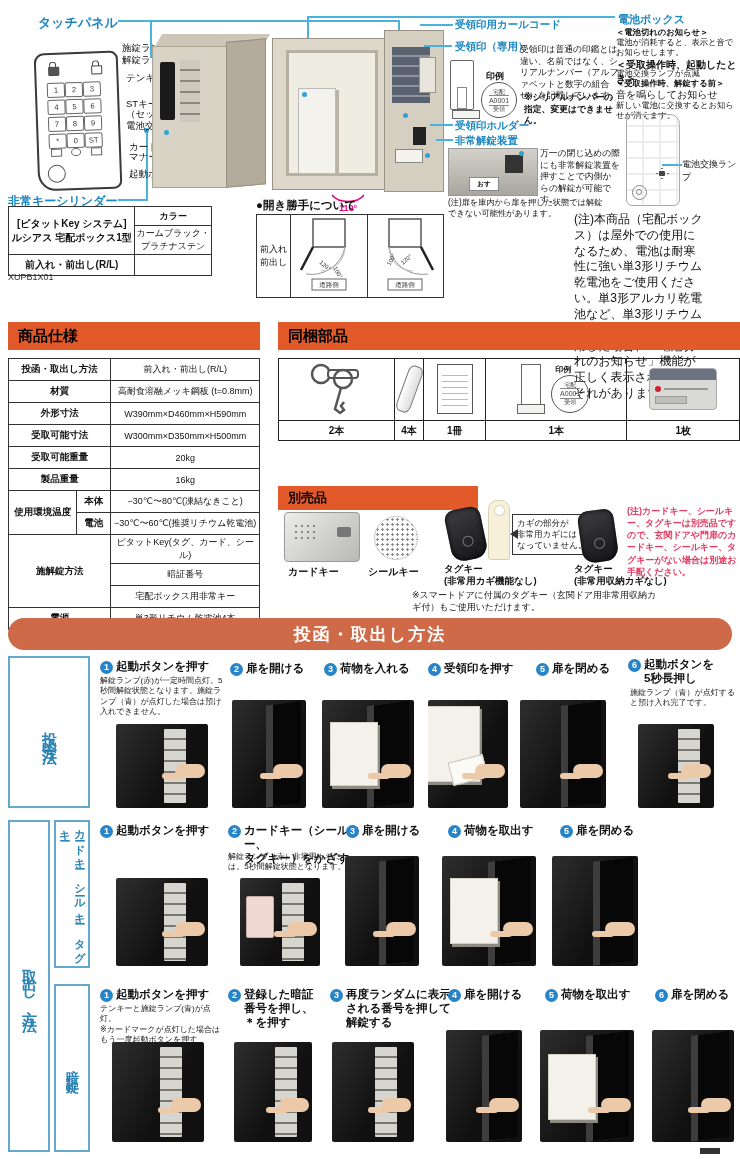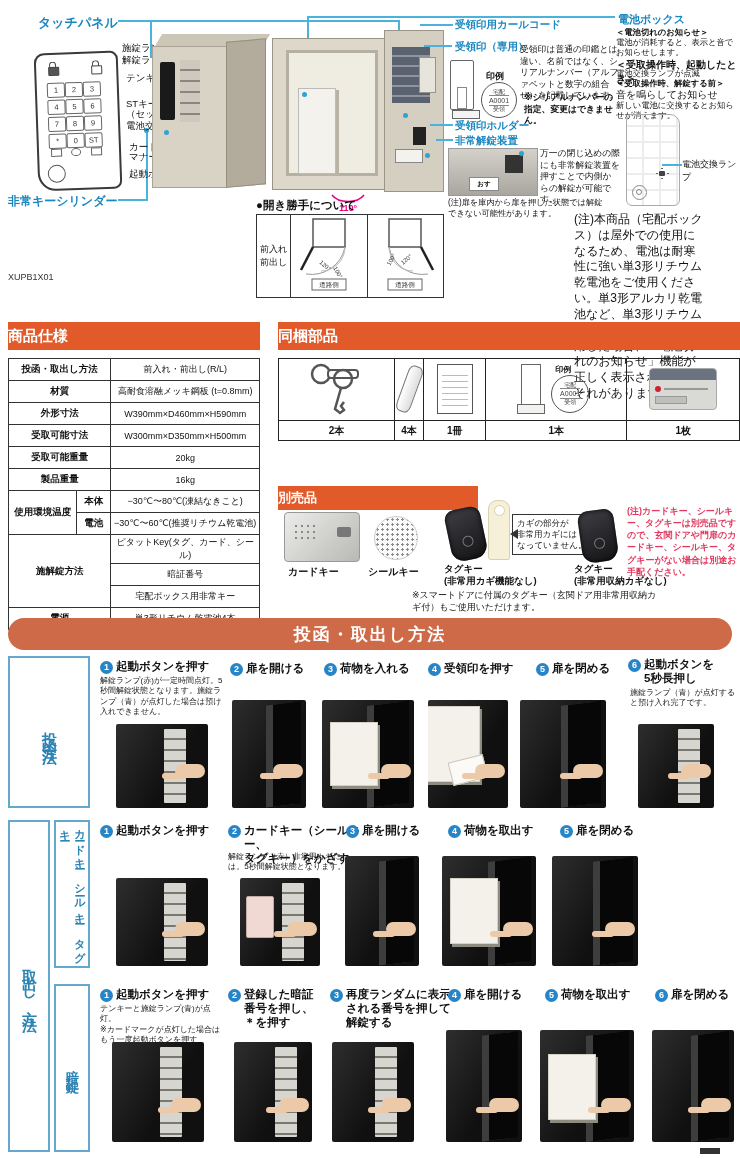--- a/index.html
+++ b/index.html
@@ -3,21 +3,21 @@
 <meta charset="utf-8">
 <style>
   html,body{margin:0;padding:0;background:#fff}
   #page{position:relative;width:740px;height:1159px;background:#fff;overflow:hidden;
         font-family:"Liberation Sans","DejaVu Sans",sans-serif;color:#111}
   .abs{position:absolute}
   .pre{white-space:pre-line}
   .bl{color:#1a87c0;font-weight:bold}
   .cl{position:absolute;background:#4ab2dc}
   .dot{position:absolute;width:5px;height:5px;border-radius:50%;background:#2fa3d4}
-  .sec-h{position:absolute;background:#e2592a;color:#ffffff;font-weight:bold;display:flex;align-items:center;box-sizing:border-box}
+  .sec-h{position:absolute;background:#e2592a;color:#000000;font-weight:bold;display:flex;align-items:center;padding-left:10px;box-sizing:border-box}
   .bar{position:absolute;background:#ce6a48;color:#fff;font-weight:bold;border-radius:16px;display:flex;align-items:center;justify-content:center;font-size:17px;letter-spacing:2px}
   table{border-collapse:collapse}
   .spec{width:252px}
   .spec td{border:1px solid #333;font-size:9px;padding:1px 2px;text-align:center;height:19px}
   .spec .lb{font-weight:bold;font-size:9.5px}
   .mini{width:204px}
   .mini td,.mini th{border:1.5px solid #333;font-size:9px;text-align:center;padding:1px}
   .inc{width:462px}
   .inc td,.inc th{border:1.5px solid #222;font-size:10px;text-align:center;padding:1px}
   .vbox{position:absolute;border:2px solid #64a9cd;background:#fff;color:#2b84b4;font-weight:bold;
@@ -115,20 +115,38 @@
       <div class="dot" style="left:18px;top:82px"></div>
       <div class="dot" style="left:40px;top:122px"></div>
     </div>
   </div>
 
   <svg class="abs" style="left:328px;top:192px" width="40" height="22" viewBox="0 0 40 22">
     <path d="M4,3 A18,12 0 0,0 36,3" stroke="#e5007f" stroke-width="1.5" fill="none"></path>
     <text x="20" y="19" fill="#e5007f" font-size="9" font-weight="bold" text-anchor="middle">110°</text>
   </svg>
 
+  <table class="mini abs" style="left:8px;top:206px">
+    <tbody>
+        <tr>
+      <td rowspan="2" style="width:128px;font-weight:bold;font-size:10px">
+        <div>[ピタットKey システム]</div>
+        <div>ルシアス 宅配ボックス1型</div>
+      </td>
+      <th style="width:76px;height:16px">カラー</th>
+    </tr>
+    <tr>
+          <td style="height:26px">カームブラック・プラチナステン</td>
+        </tr>
+    <tr>
+      <td style="height:18px;font-weight:bold;font-size:10px">前入れ・前出し(R/L)</td>
+      <td></td>
+    </tr>
+  </tbody>
+    </table>
   <div class="abs" style="left:8px;top:272px;font-size:9px;color:#333">XUPB1X01</div>
 
   <div class="abs" style="left:256px;top:198px;font-size:11.5px;font-weight:bold">●開き勝手について</div>
   <table class="mini abs" style="left:256px;top:214px;width:188px">
     <tbody>
     <tr>
       <td class="pre" style="font-size:9px">前入れ
 前出し</td>
       <td>
         <svg width="64" height="78" viewBox="0 0 64 78">

